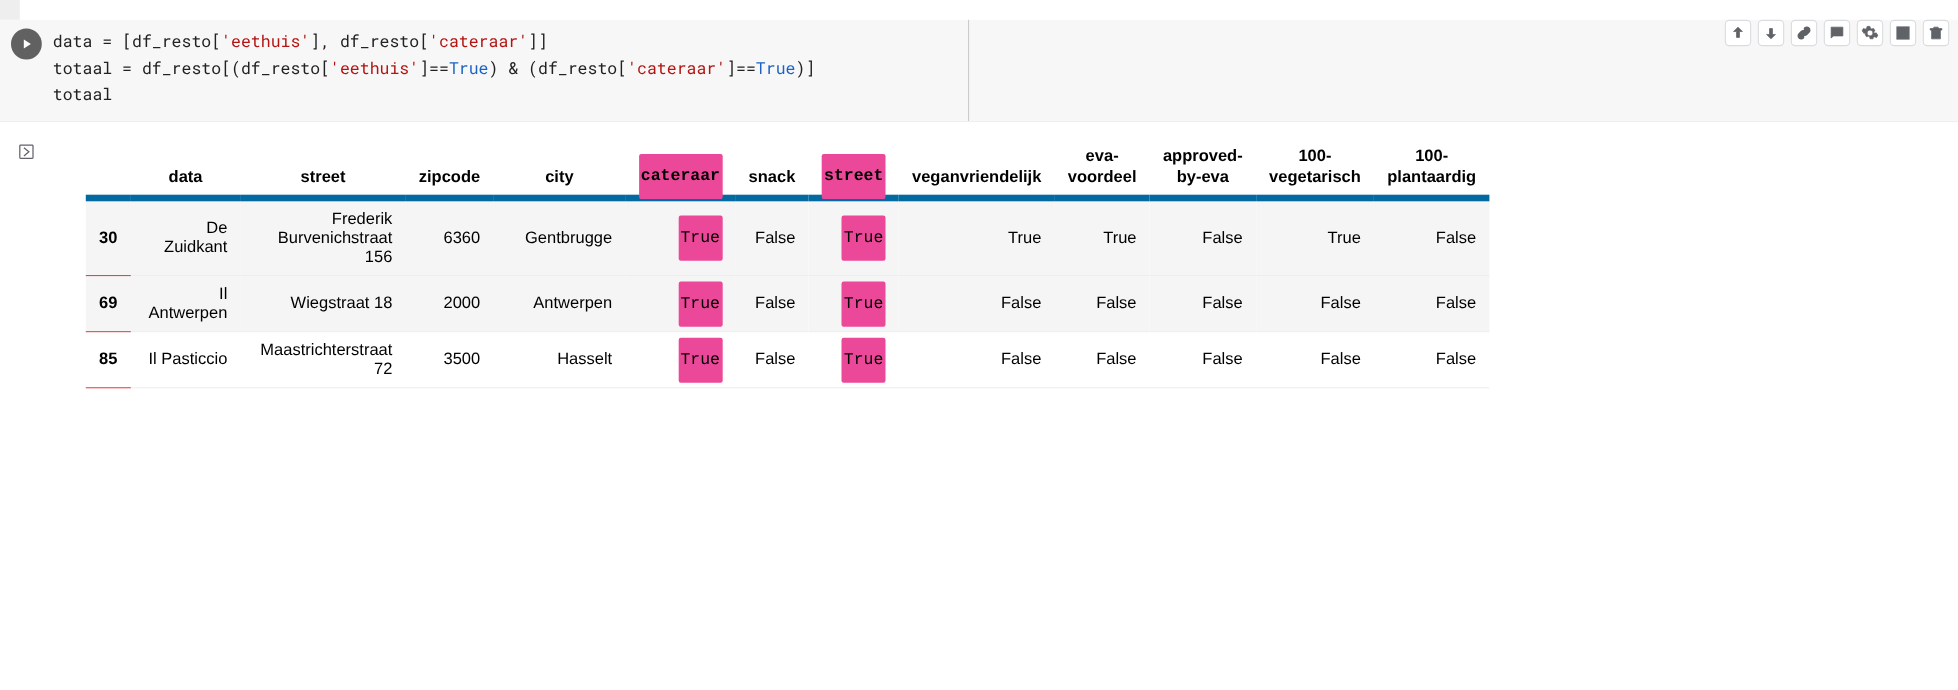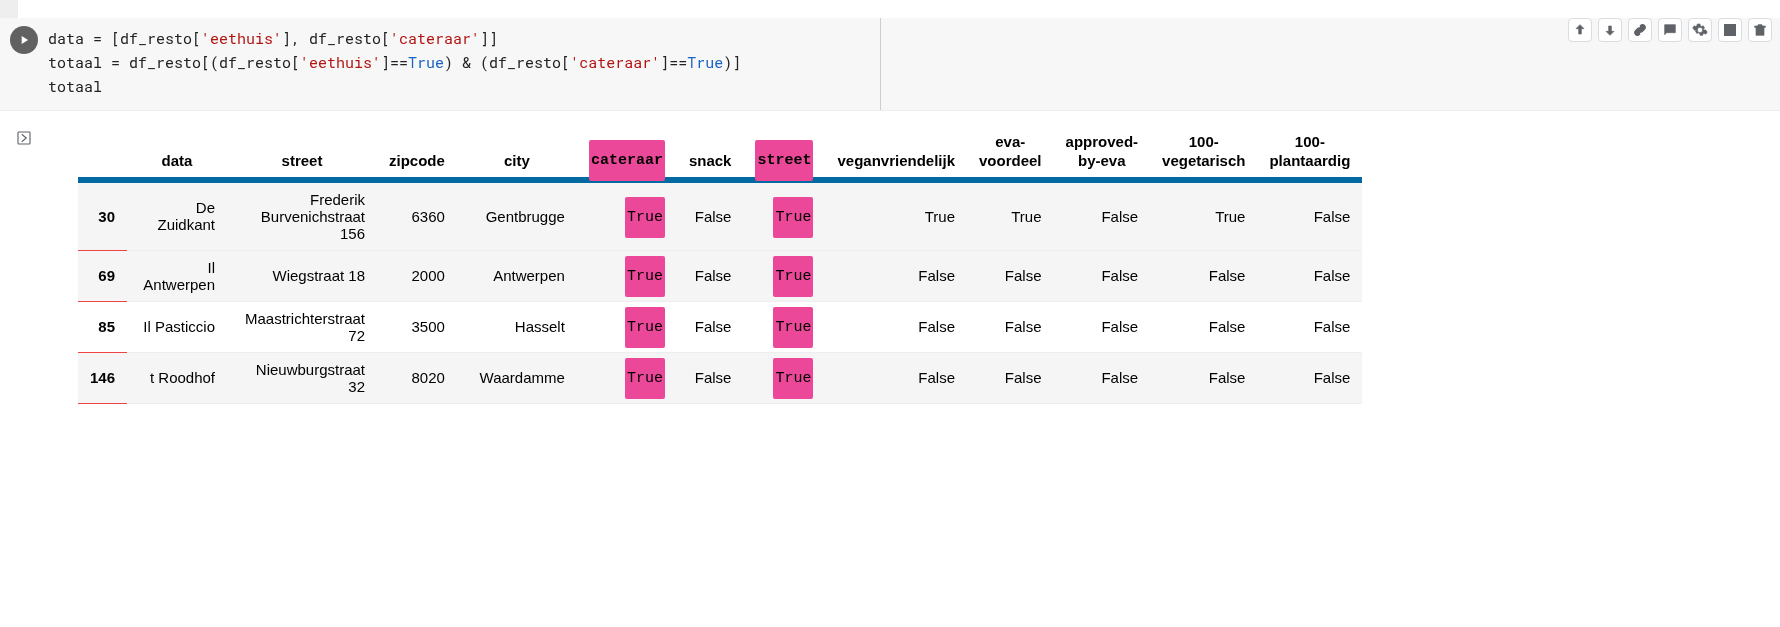--- a/index.html
+++ b/index.html
@@ -157,33 +157,18 @@
                 <td>Hasselt</td>
                 <td><span class="hl">True</span></td>
                 <td>False</td>
                 <td><span class="hl">True</span></td>
                 <td>False</td>
                 <td>False</td>
                 <td>False</td>
                 <td>False</td>
                 <td>False</td>
               </tr>
-              <tr class="even">
-                <th>146</th>
-                <td class="col-name">t Roodhof</td>
-                <td class="col-street">Nieuwburgstraat 32</td>
-                <td>8020</td>
-                <td>Waardamme</td>
-                <td><span class="hl">True</span></td>
-                <td>False</td>
-                <td><span class="hl">True</span></td>
-                <td>False</td>
-                <td>False</td>
-                <td>False</td>
-                <td>False</td>
-                <td>False</td>
-              </tr>
             </tbody>
         </table>
       </div>
     </div>
   </div>
 </div>
 
 </body></html>

